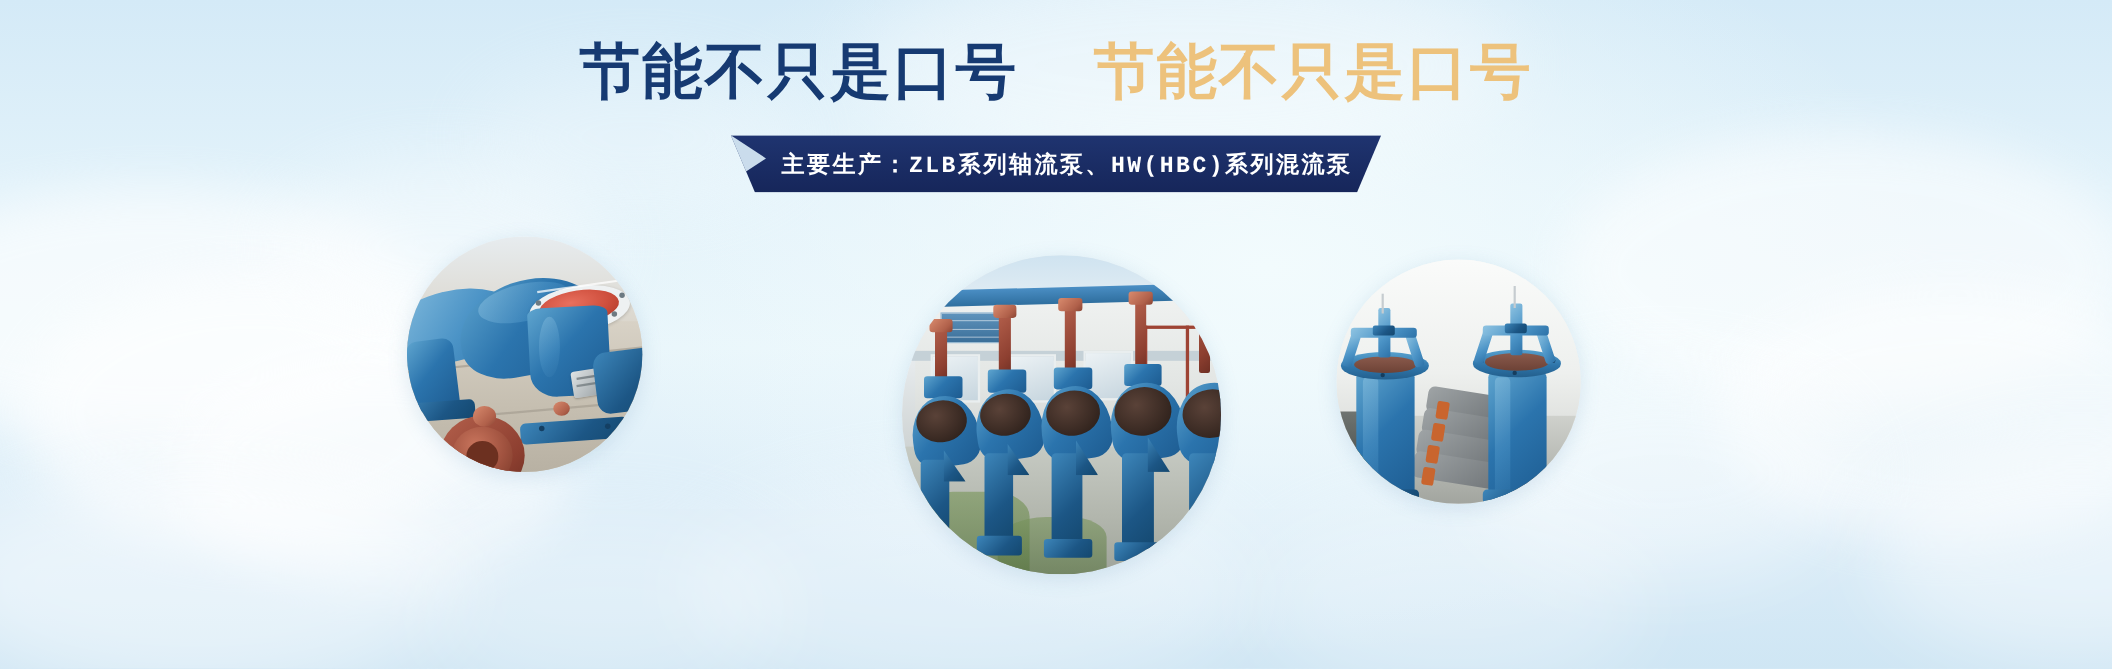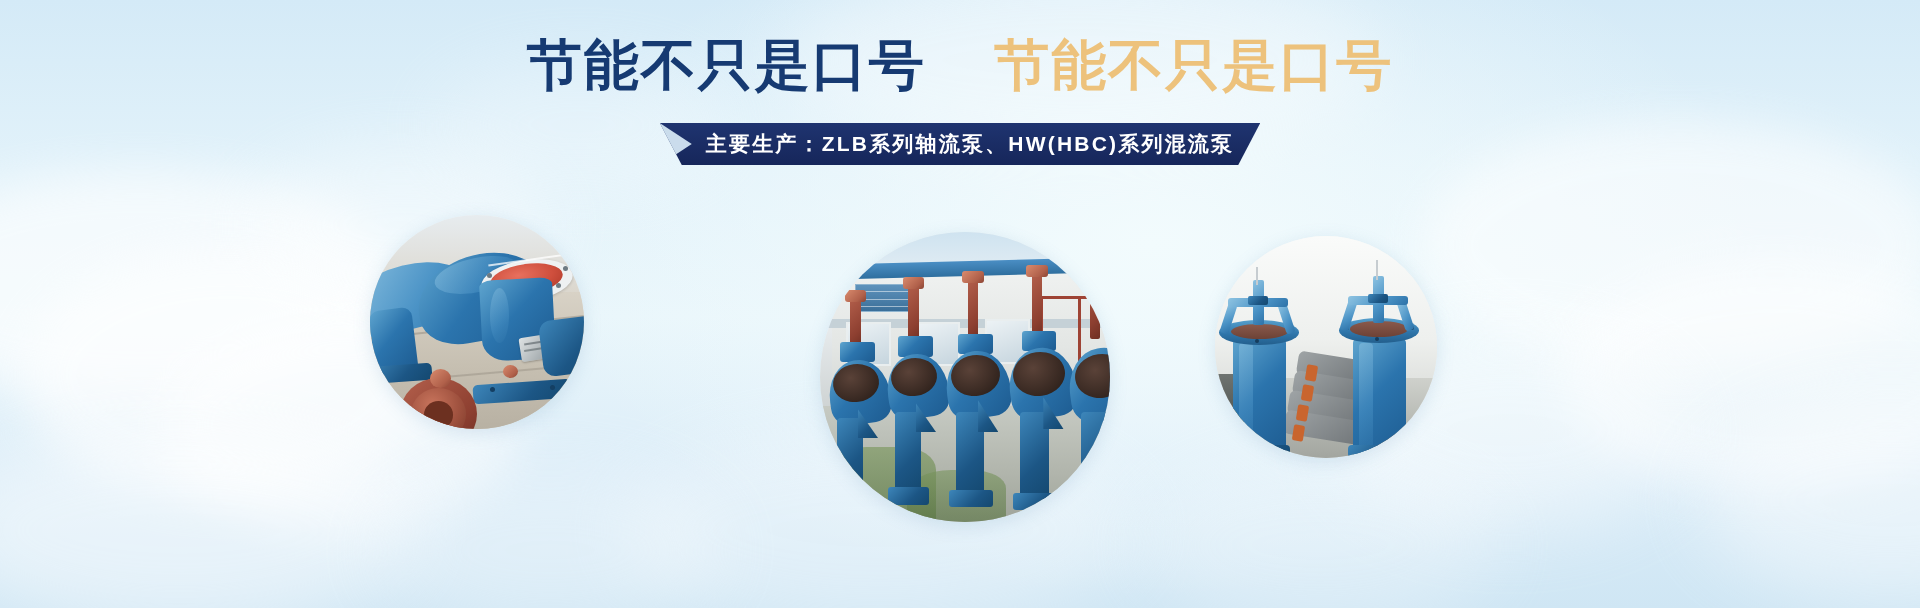--- a/index.html
+++ b/index.html
@@ -47,25 +47,26 @@
   .hl-dark{color:#163a72;}
   .hl-gap{display:inline-block;width:34px;}
   .hl-gold{color:#edc27c;}
 
   
   .ribbon-wrap{
     position:absolute;left:0;top:123px;width:1920px;
     display:flex;justify-content:center;
   }
   .ribbon{
-    position:relative;height:42px;
+    position:relative;height:52px;
     background:linear-gradient(180deg,#1f3470 0%,#16265a 100%);
     display:flex;align-items:center;justify-content:flex-start;
     padding:0 26px 0 46px;
     clip-path:polygon(0 0, 100% 0, calc(100% - 22px) 100%, 22px 100%);
+    font-family:Liberation Mono, monospace;
   }
   .ribbon-notch{
     position:absolute;left:0;top:0;height:42px;width:40px;
     background:#d9ecf7;
     clip-path:polygon(0 0, 0 100%, 32px 50%);
     opacity:.92;
   }
   .ribbon-text{
     position:relative;z-index:2;
     color:#ffffff;font-size:21px;font-weight:bold;letter-spacing:2.2px;

